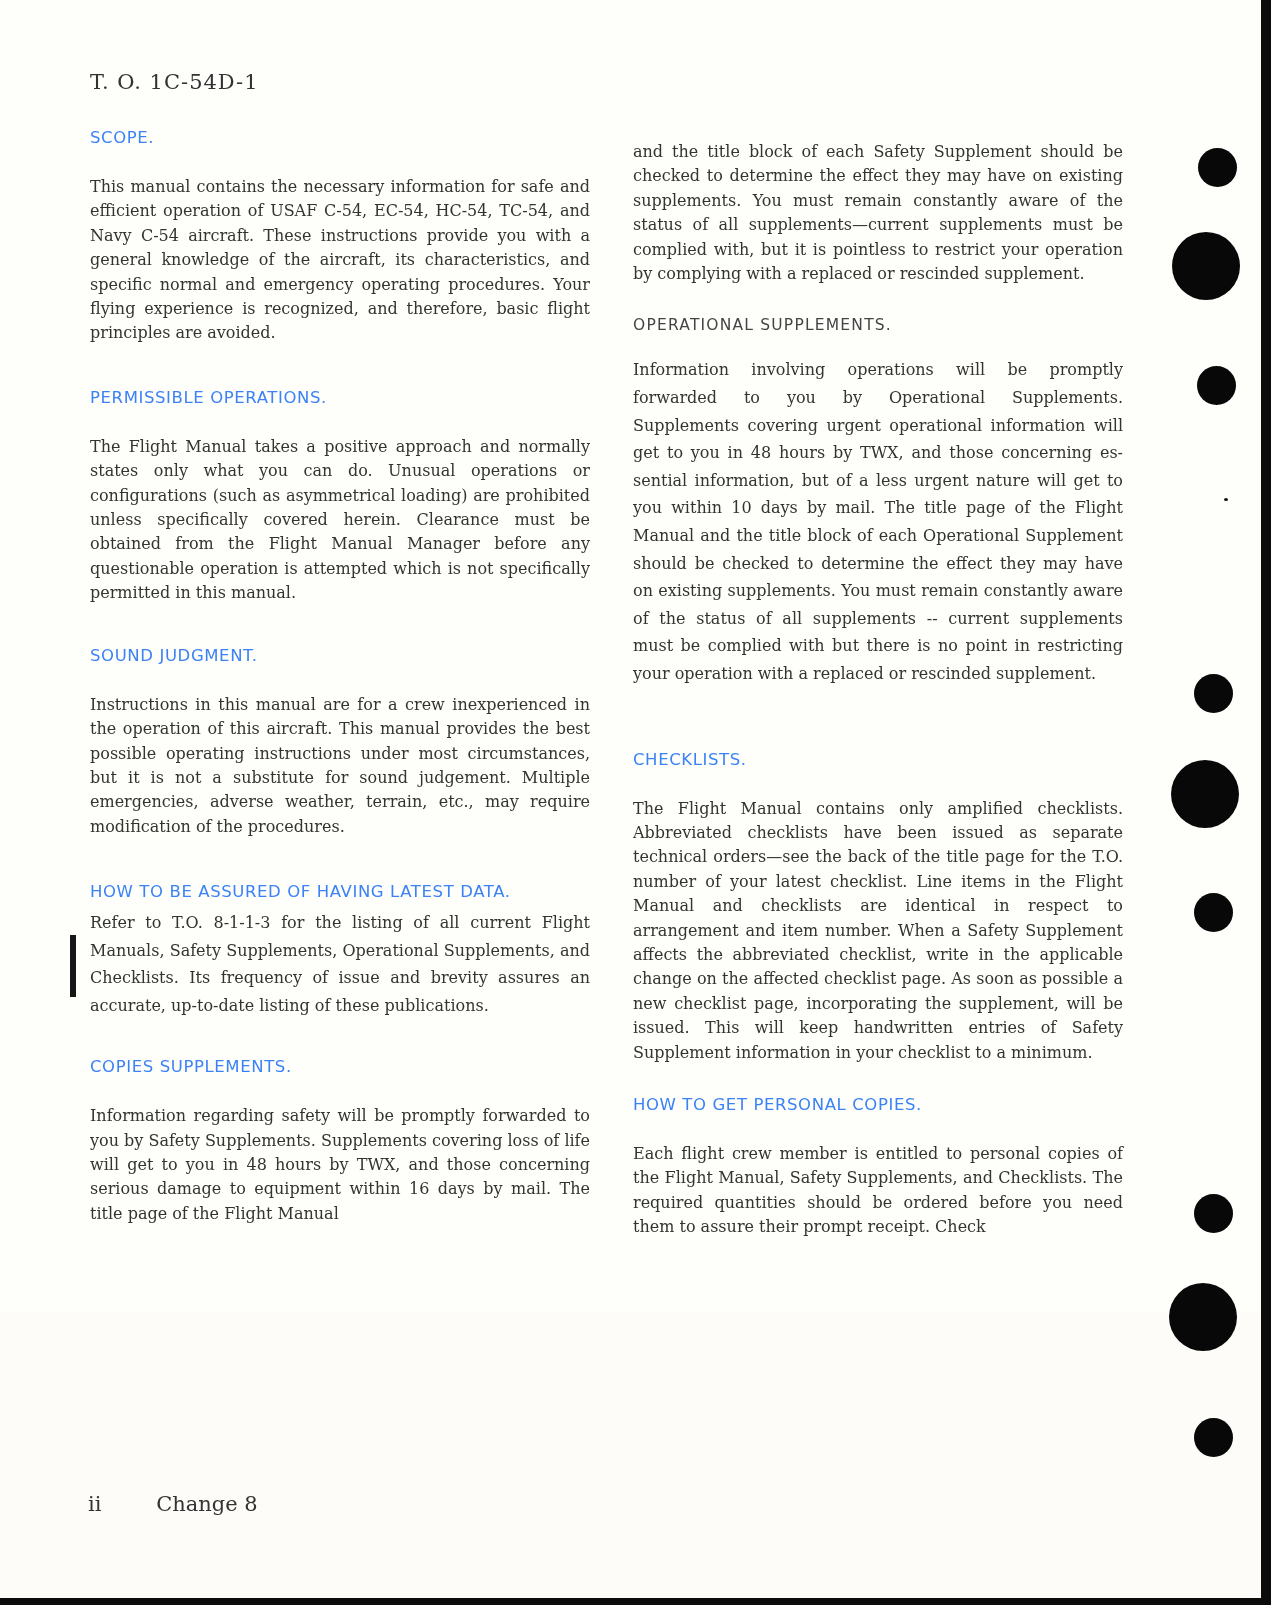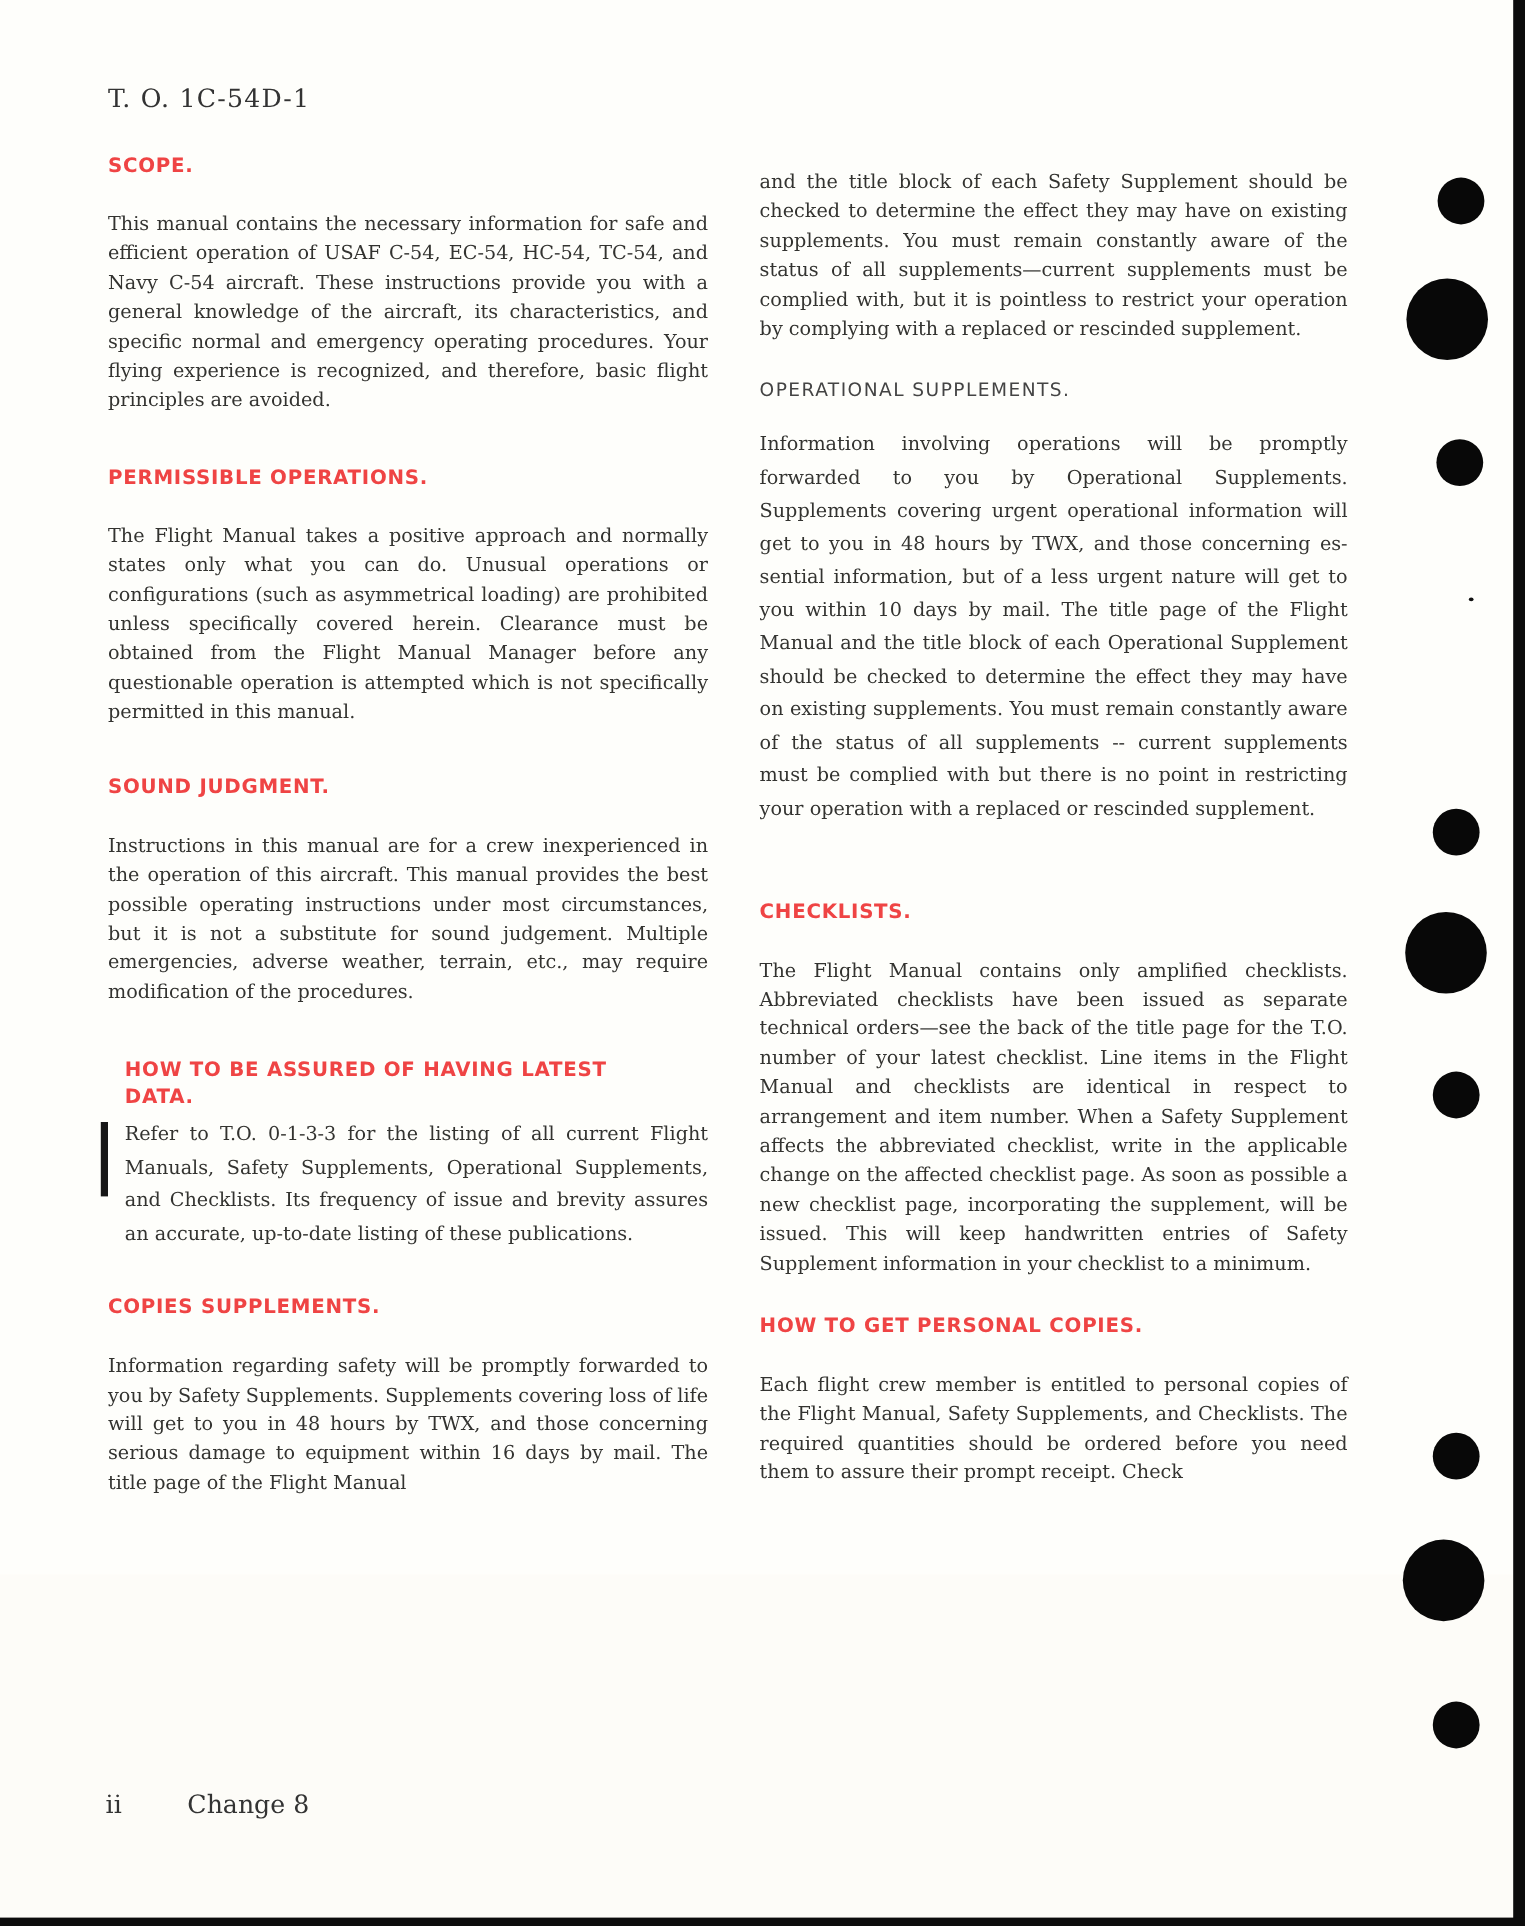--- a/index.html
+++ b/index.html
@@ -45,24 +45,24 @@
     }
     .column {
       position: absolute;
       width: 500px;
     }
     .col-left { left: 90px; top: 128px; }
     .col-right { left: 633px; top: 140px; }
 
     .heading {
       font-family: "DejaVu Sans", "Liberation Sans", sans-serif;
-      font-weight: bold;
+      font-weight: normal;
       font-size: 16.5px;
       letter-spacing: 0.6px;
-      color: #ef4444;
+      color: #3b82f6;
       margin: 0 0 28px 0;
     }
     .heading.light {
       font-weight: normal;
       color: #444;
       letter-spacing: 1.2px;
       font-size: 15.5px;
     }
     .para {
       font-size: 16px;
@@ -120,24 +120,24 @@
     <div class="section" style="margin-bottom:40px;">
       <h2 class="heading">PERMISSIBLE  OPERATIONS.</h2>
       <p class="para">The Flight Manual takes a positive approach and normally states only what you can do. Unusual operations or configurations (such as asymmetrical loading) are prohibited unless specifically covered herein. Clearance must be obtained from the Flight Manual Manager before any questionable operation is attempted which is not specifically permitted in this manual.</p>
     </div>
 
     <div class="section" style="margin-bottom:42px;">
       <h2 class="heading">SOUND  JUDGMENT.</h2>
       <p class="para">Instructions in this manual are for a crew in­experienced in the operation of this aircraft. This manual provides the best possible oper­ating instructions under most circumstances, but it is not a substitute for sound judgement. Multiple emergencies, adverse weather, ter­rain, etc., may require modification of the procedures.</p>
     </div>
 
-    <div class="section" style="margin-bottom:38px;margin-left:14px;">
+    <div class="section" style="margin-bottom:38px;">
       <div class="change-bar"></div>
       <h2 class="heading" style="margin-bottom:6px; width:440px; line-height:22px;">HOW  TO  BE  ASSURED  OF  HAVING  LATEST DATA.</h2>
-      <p class="para" style="line-height:27.5px;">Refer to T.O. 0-1-3-3 for the listing of all current Flight Manuals, Safety Supplements, Operational Supplements, and Checklists. Its frequency of issue and brevity assures an accurate, up-to-date listing of these publications.</p>
+      <p class="para" style="line-height:27.5px;">Refer to T.O. 8-1-1-3 for the listing of all current Flight Manuals, Safety Supplements, Operational Supplements, and Checklists. Its frequency of issue and brevity assures an accurate, up-to-date listing of these publications.</p>
     </div>
 
     <div class="section">
       <h2 class="heading">COPIES  SUPPLEMENTS.</h2>
       <p class="para">Information regarding safety will be promptly forwarded to you by Safety Supplements. Sup­plements covering loss of life will get to you in 48 hours by TWX, and those concerning serious damage to equipment within 16 days by mail. The title page of the Flight Manual</p>
     </div>
   </div>
 
   <div class="column col-right" style="width:490px;">
 

